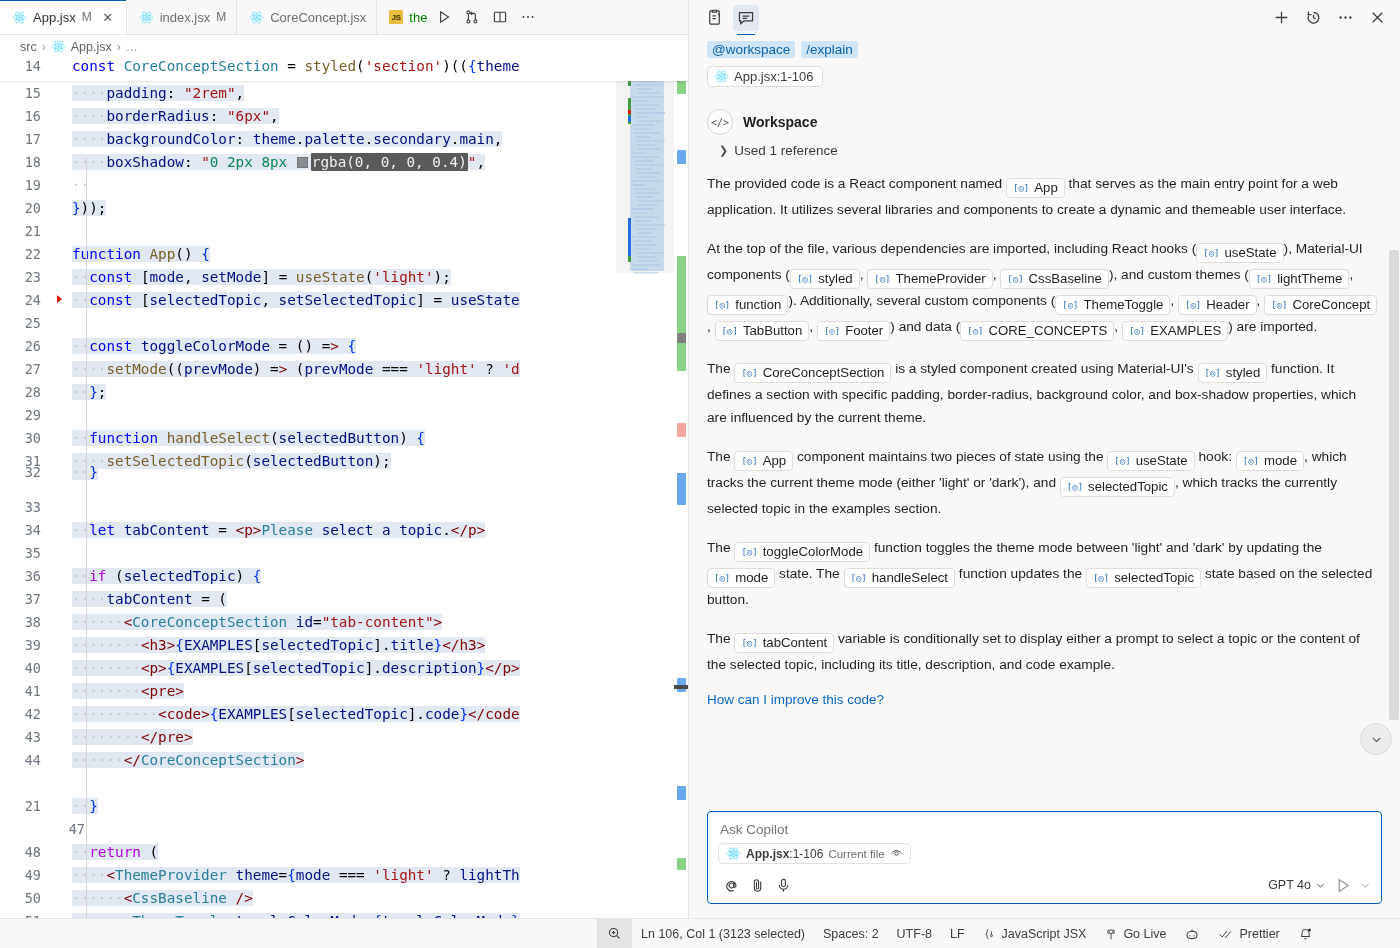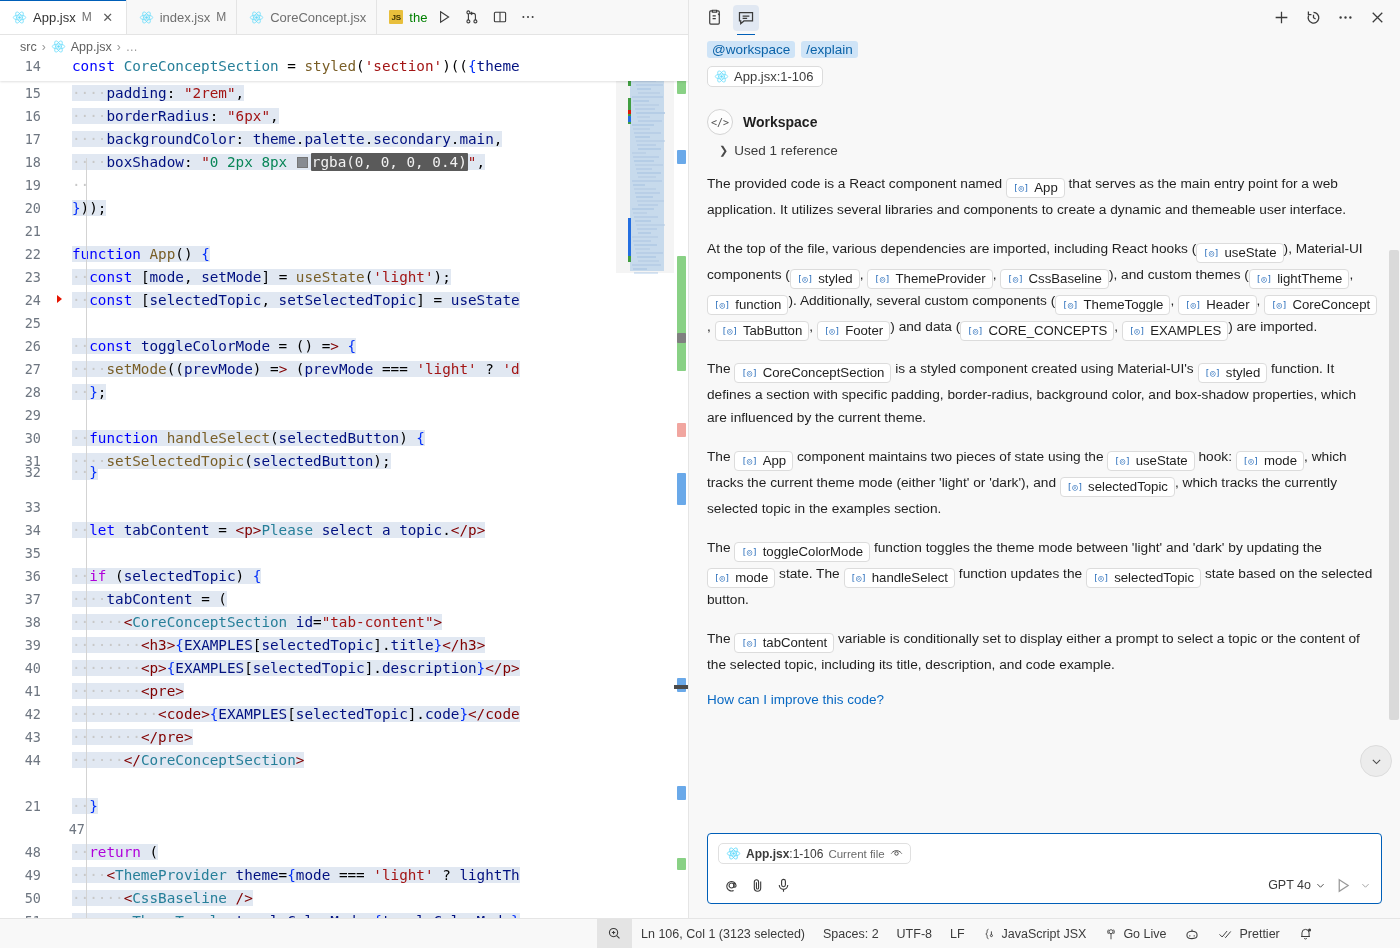--- a/index.html
+++ b/index.html
@@ -532,20 +532,21 @@
         <div class="scrolldown">
           <svg width="13" height="13" viewBox="0 0 16 16" fill="none" stroke="#4a4a4a" stroke-width="1.3">
               <path d="M3.5 6l4.5 4.5L12.5 6"></path>
             </svg>
         </div>
         <div class="chat-scroll-thumb"></div>
       </div>
 
       <div class="chat-input-wrap">
         <div class="chat-input">
+          <div class="ask-ph" title="Ask Copilot">Ask Copilot</div>
           <span class="ctx-pill">
             <span>
               <svg class="react-ico" viewBox="0 0 24 24">
                   <g fill="none" stroke="#61dafb" stroke-width="1.3">
                 <ellipse cx="12" cy="12" rx="10" ry="4"></ellipse>
                     <ellipse cx="12" cy="12" rx="10" ry="4" transform="rotate(60 12 12)"></ellipse>
                 <ellipse cx="12" cy="12" rx="10" ry="4" transform="rotate(120 12 12)"></ellipse>
                   </g>
                 <circle cx="12" cy="12" r="2" fill="#61dafb"></circle>
                 </svg>

